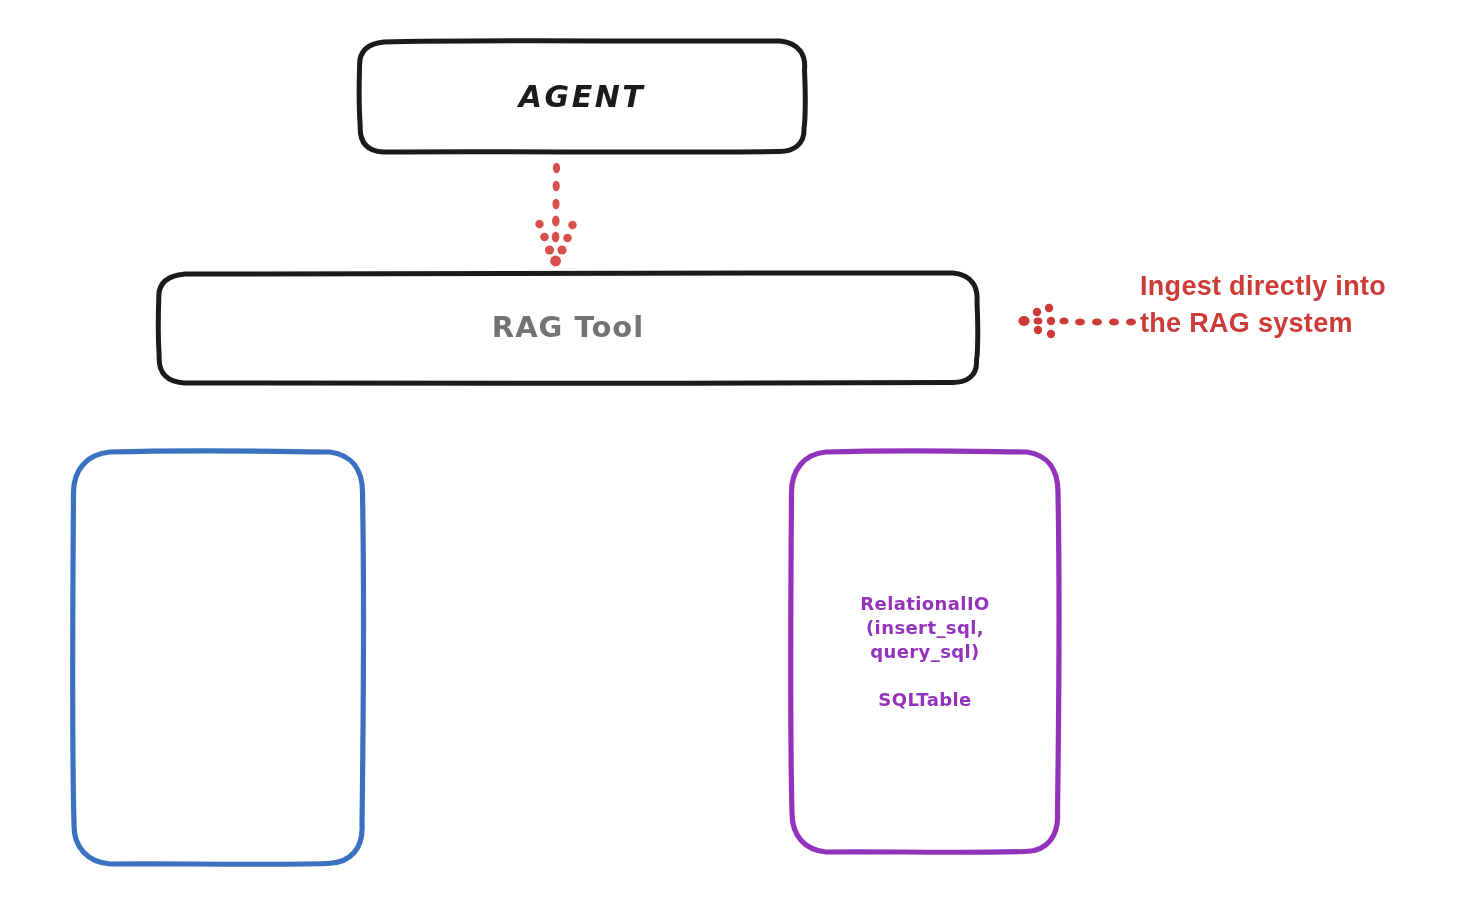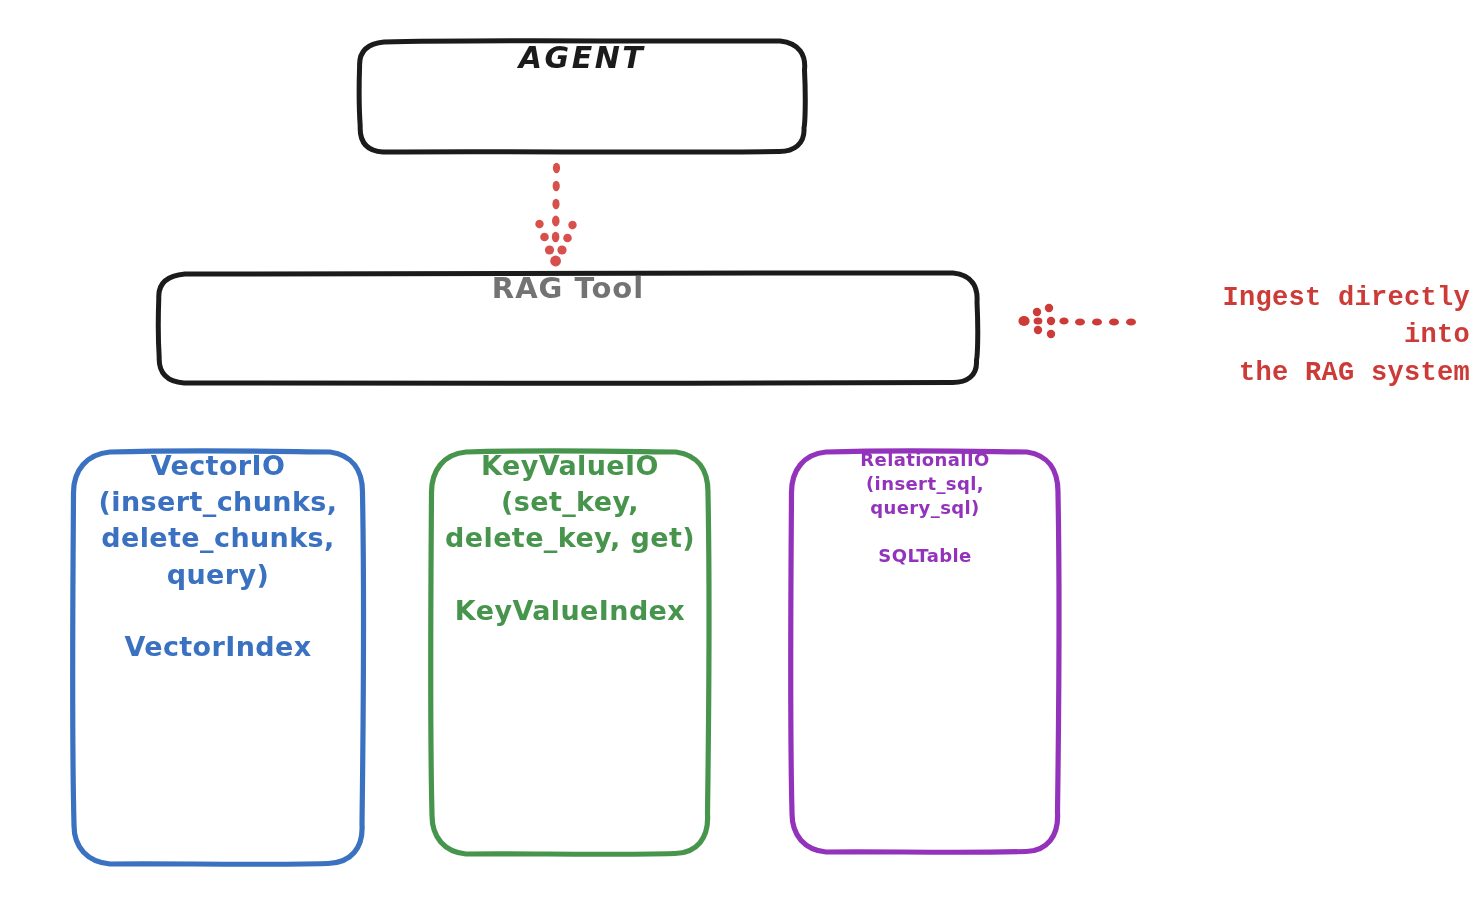--- a/index.html
+++ b/index.html
@@ -14,20 +14,21 @@
     position: relative;
     width: 1484px;
     height: 910px;
     background: #ffffff;
     overflow: hidden;
   }
   .node {
     position: absolute;
     box-sizing: border-box;
     display: flex;
+    align-items: center;
     justify-content: center;
     text-align: center;
     background: transparent;
   }
   .node .label {
     position: relative;
     z-index: 2;
     white-space: pre-line;
     line-height: 1.30;
     letter-spacing: 0.4px;
@@ -115,24 +116,24 @@
     position: absolute;
     left: 1015px;
     top: 288px;
     width: 122px;
     height: 66px;
     z-index: 3;
   }
   #ingest-note {
     position: absolute;
     left: 1140px;
-    top: 280px;
+    top: 268px;
     width: 330px;
-    text-align: right;
-    font-family: Liberation Mono, monospace;
+    text-align: left;
+    font-family: Liberation Sans, sans-serif;
     font-weight: 700;
     font-size: 27px;
     line-height: 1.38;
     letter-spacing: 0.3px;
     color: #cc3b38;
     white-space: pre-line;
     z-index: 3;
   }
 </style>
 </head>
@@ -209,45 +210,22 @@
     <svg class="frame" viewBox="0 0 300 420" preserveAspectRatio="none">
       <path d="M 42 4 C 130 1.5, 210 3.5, 262 4
                C 284 7, 295 22, 294.5 46
                C 296.5 150, 295 300, 294 376
                C 295.5 400, 283 415, 260 415.5
                C 180 417.5, 100 415, 42 416
                C 20 414, 5.5 400, 6 376
                C 3.5 280, 5 130, 5.5 46
                C 5 22, 19 6, 42 4 Z" fill="#ffffff" stroke="#3a71c1" stroke-width="5.2" stroke-linecap="round" stroke-linejoin="round"></path>
     </svg>
-    <div class="label">VectorIO
-(insert_chunks,
-delete_chunks,
-query)
-
-VectorIndex</div>
-  </div>
-
-  <div class="node leaf" id="keyvalue-node">
-    <svg class="frame" viewBox="0 0 288 410" preserveAspectRatio="none">
-      <path d="M 40 4 C 126 1.5, 200 3.5, 250 4
-               C 272 7, 282.5 22, 282 46
-               C 284 148, 282.5 292, 281.5 366
-               C 283 390, 271 405, 249 405.5
-               C 172 407.5, 96 405, 40 406
-               C 19 404, 5.5 390, 6 366
-               C 3.6 272, 5 128, 5.5 46
-               C 5 22, 18 6, 40 4 Z" fill="#ffffff" stroke="#47954c" stroke-width="5.2" stroke-linecap="round" stroke-linejoin="round"></path>
-    </svg>
-    <div class="label">KeyValueIO
-(set_key,
-delete_key, get)
-
-KeyValueIndex</div>
-  </div>
+  </div>
+
 
   <div class="node leaf" id="relational-node">
     <svg class="frame" viewBox="0 0 278 408" preserveAspectRatio="none">
       <path d="M 40 4 C 122 1.5, 194 3.5, 241 4
                C 262 7, 272.5 22, 272 46
                C 274 148, 272.5 290, 271.5 364
                C 273 388, 261 403, 240 403.5
                C 166 405.5, 94 403, 40 404
                C 19 402, 5.5 388, 6 364
                C 3.6 270, 5 128, 5.5 46

